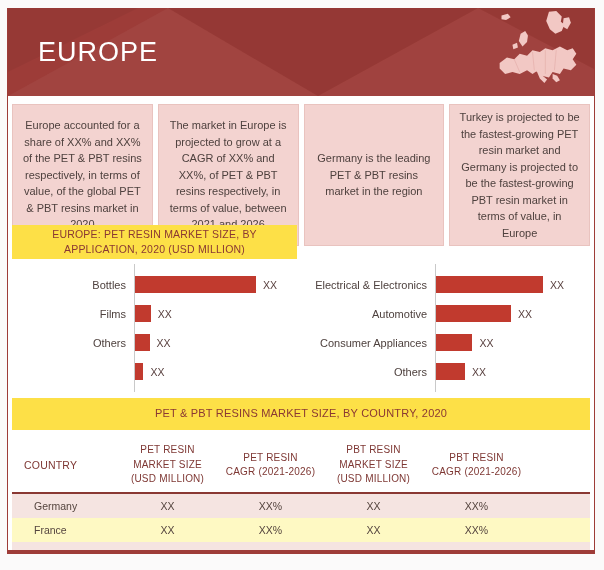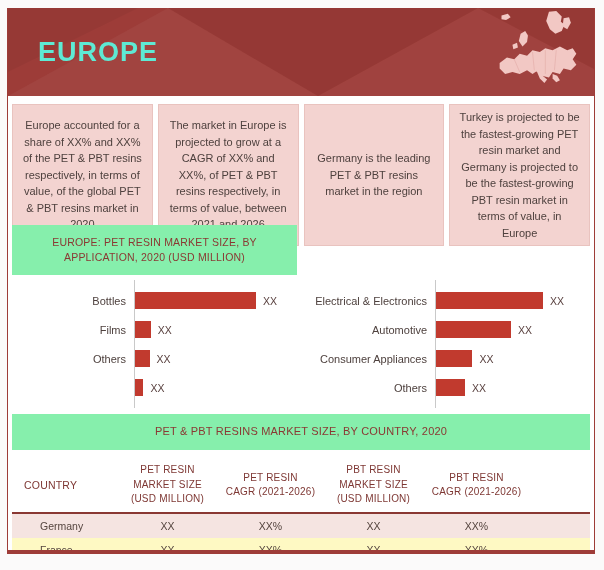--- a/index.html
+++ b/index.html
@@ -19,45 +19,45 @@
     box-sizing:border-box;
     overflow:hidden;
   }
   
   .hdr{
     position:relative;height:88px;background:#9d3c38;overflow:hidden;
   }
   .hdr svg.facets{position:absolute;inset:0;}
   .hdr-title{
     position:absolute;left:30px;top:50%;transform:translateY(-50%);
-    color:#5eead4;font-size:27px;font-weight:bold;letter-spacing:1px;
+    color:#ffffff;font-size:27px;font-weight:normal;letter-spacing:1px;
   }
   .hdr-map{position:absolute;right:8px;top:2px;height:84px;width:96px;}
   
   .callouts{
     margin:8px 4px 0 4px;
     display:grid;grid-template-columns:repeat(4,1fr);gap:5px;
     height:110px;
   }
   .box{
     background:#f3d3d0;border:1px solid #e9c3bf;box-sizing:border-box;
     display:flex;align-items:center;justify-content:center;
     text-align:center;padding:4px 9px;
     font-size:11px;line-height:1.5;color:#4e413e;
   }
   
   .chart-titles{
     margin:11px 4px 0 4px;
     display:grid;grid-template-columns:1fr 1fr;gap:8px;
   }
   .band{
-    background:#86efac;color:#8a3833;
+    background:#fde047;color:#8a3833;
     display:flex;align-items:center;justify-content:center;text-align:center;
     font-size:10.5px;line-height:1.45;letter-spacing:.2px;
-    min-height:34px;padding:10px 26px;box-sizing:border-box;
+    min-height:34px;padding:2px 26px;box-sizing:border-box;
   }
   
   .charts{
     margin:5px 4px 0 4px;
     display:grid;grid-template-columns:1fr 1fr;height:128px;
   }
   .chart{display:flex;}
   .chart .labels{width:122px;padding:6px 0;box-sizing:border-box;}
   .chart .labels div{
     height:29px;display:flex;align-items:center;justify-content:flex-end;
@@ -81,21 +81,21 @@
   thead th{
     font-size:10px;font-weight:normal;color:#7e3733;text-align:center;
     vertical-align:middle;padding:5px 2px;line-height:1.45;letter-spacing:.2px;
     border-bottom:2px solid #8a3833;height:32px;
   }
   thead th.country{text-align:left;padding-left:12px;font-size:10.5px;}
   tbody td{
     font-size:10.5px;color:#55453f;text-align:center;
     height:24px;padding:0 2px;
   }
-  tbody td.country{text-align:left;padding-left:28px;}
+  tbody td.country{text-align:left;padding-left:22px;}
   tbody tr.odd{background:#f5e4e1;}
   tbody tr.even{background:#fef9c3;}
 </style>
 </head>
 <body>
 
 <div class="frame">
 
   <div class="hdr">
     <svg class="facets" width="588" height="88" viewBox="0 0 588 88">

